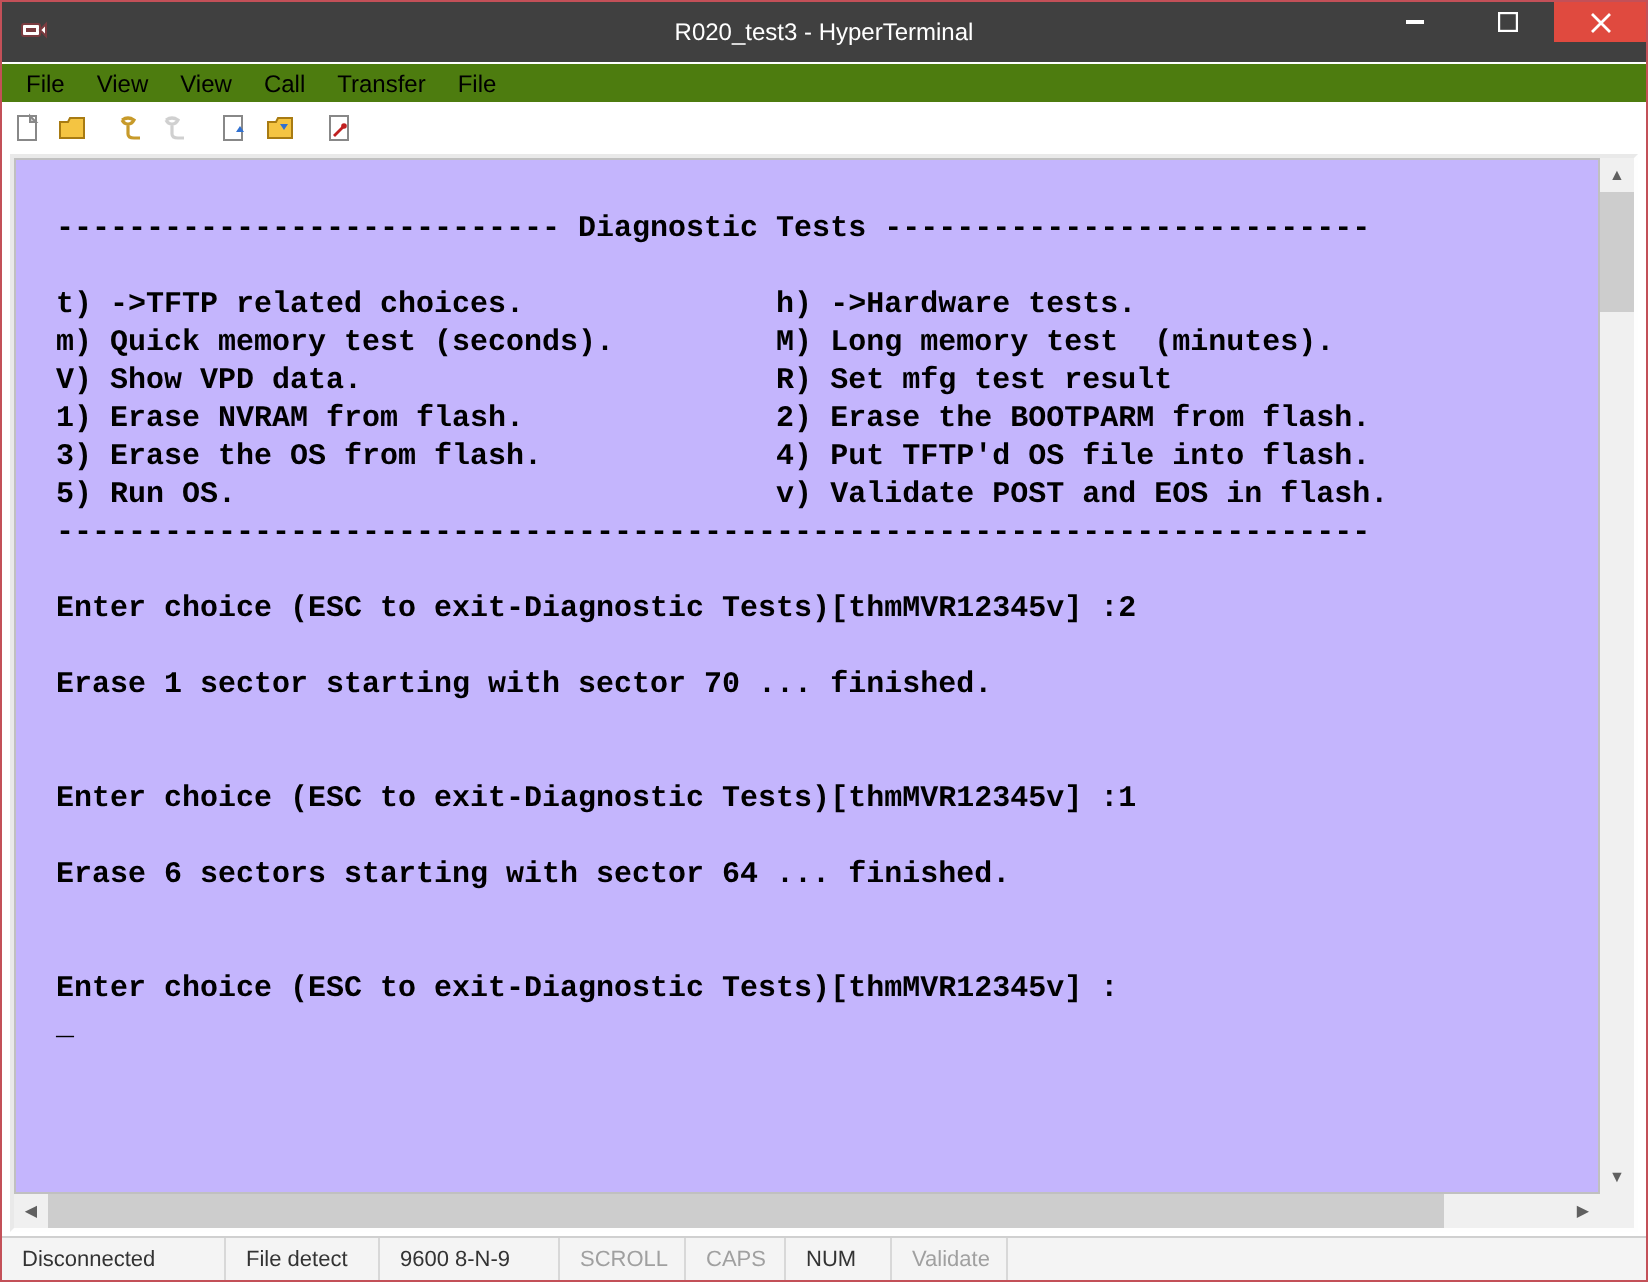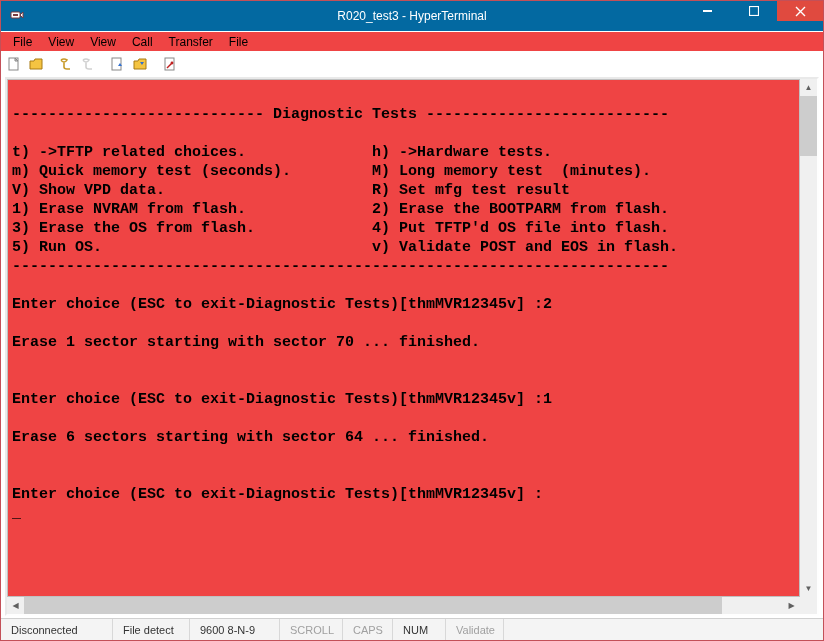--- a/index.html
+++ b/index.html
@@ -13,21 +13,21 @@
     height: 641px;
     border: 1px solid #c35058;
     display: flex;
     flex-direction: column;
     position: relative;
     background: #fff;
   }
   
   .titlebar {
     height: 30px;
-    background: #0369a1;
+    background: #404040;
     color: #fff;
     display: flex;
     align-items: center;
     position: relative;
     font-size: 12px;
   }
   .titlebar .app-icon {
     width: 16px; height: 16px;
     margin-left: 8px;
     display: flex;
@@ -60,21 +60,21 @@
   }
   .titlebar .ctrl.close {
     background: #e04a3f;
     height: 20px;
   }
   .titlebar .ctrl svg { display:block; }
 
   
   .menubar {
     height: 20px;
-    background: #ef4444;
+    background: #4d7c0f;
     display: flex;
     align-items: center;
     font-size: 12px;
     padding: 0 4px;
     border-top: 1px solid #fff;
   }
   .menubar .menu-item {
     padding: 1px 8px;
     color: #000;
   }
@@ -110,22 +110,23 @@
     border-left: 2px solid #e9e9e9;
     border-top: 2px solid #e9e9e9;
     border-right: 2px solid #fefefe;
     border-bottom: 2px solid #fefefe;
     margin: 0 4px 2px 4px;
   }
   .client-inner {
     position: absolute;
     left: 0; top: 0; right: 17px; bottom: 17px;
     overflow: hidden;
-    background: #ef4444;
+    background: #c4b5fd;
     border: 1px solid #c0c0c0;
+    padding-left: 16px;
   }
   .term {
     font-family: "Courier New", monospace;
     font-size: 15px;
     font-weight: bold;
     line-height: 19px;
     white-space: pre;
     padding: 6px 4px 4px 4px;
     color: #000;
   }

